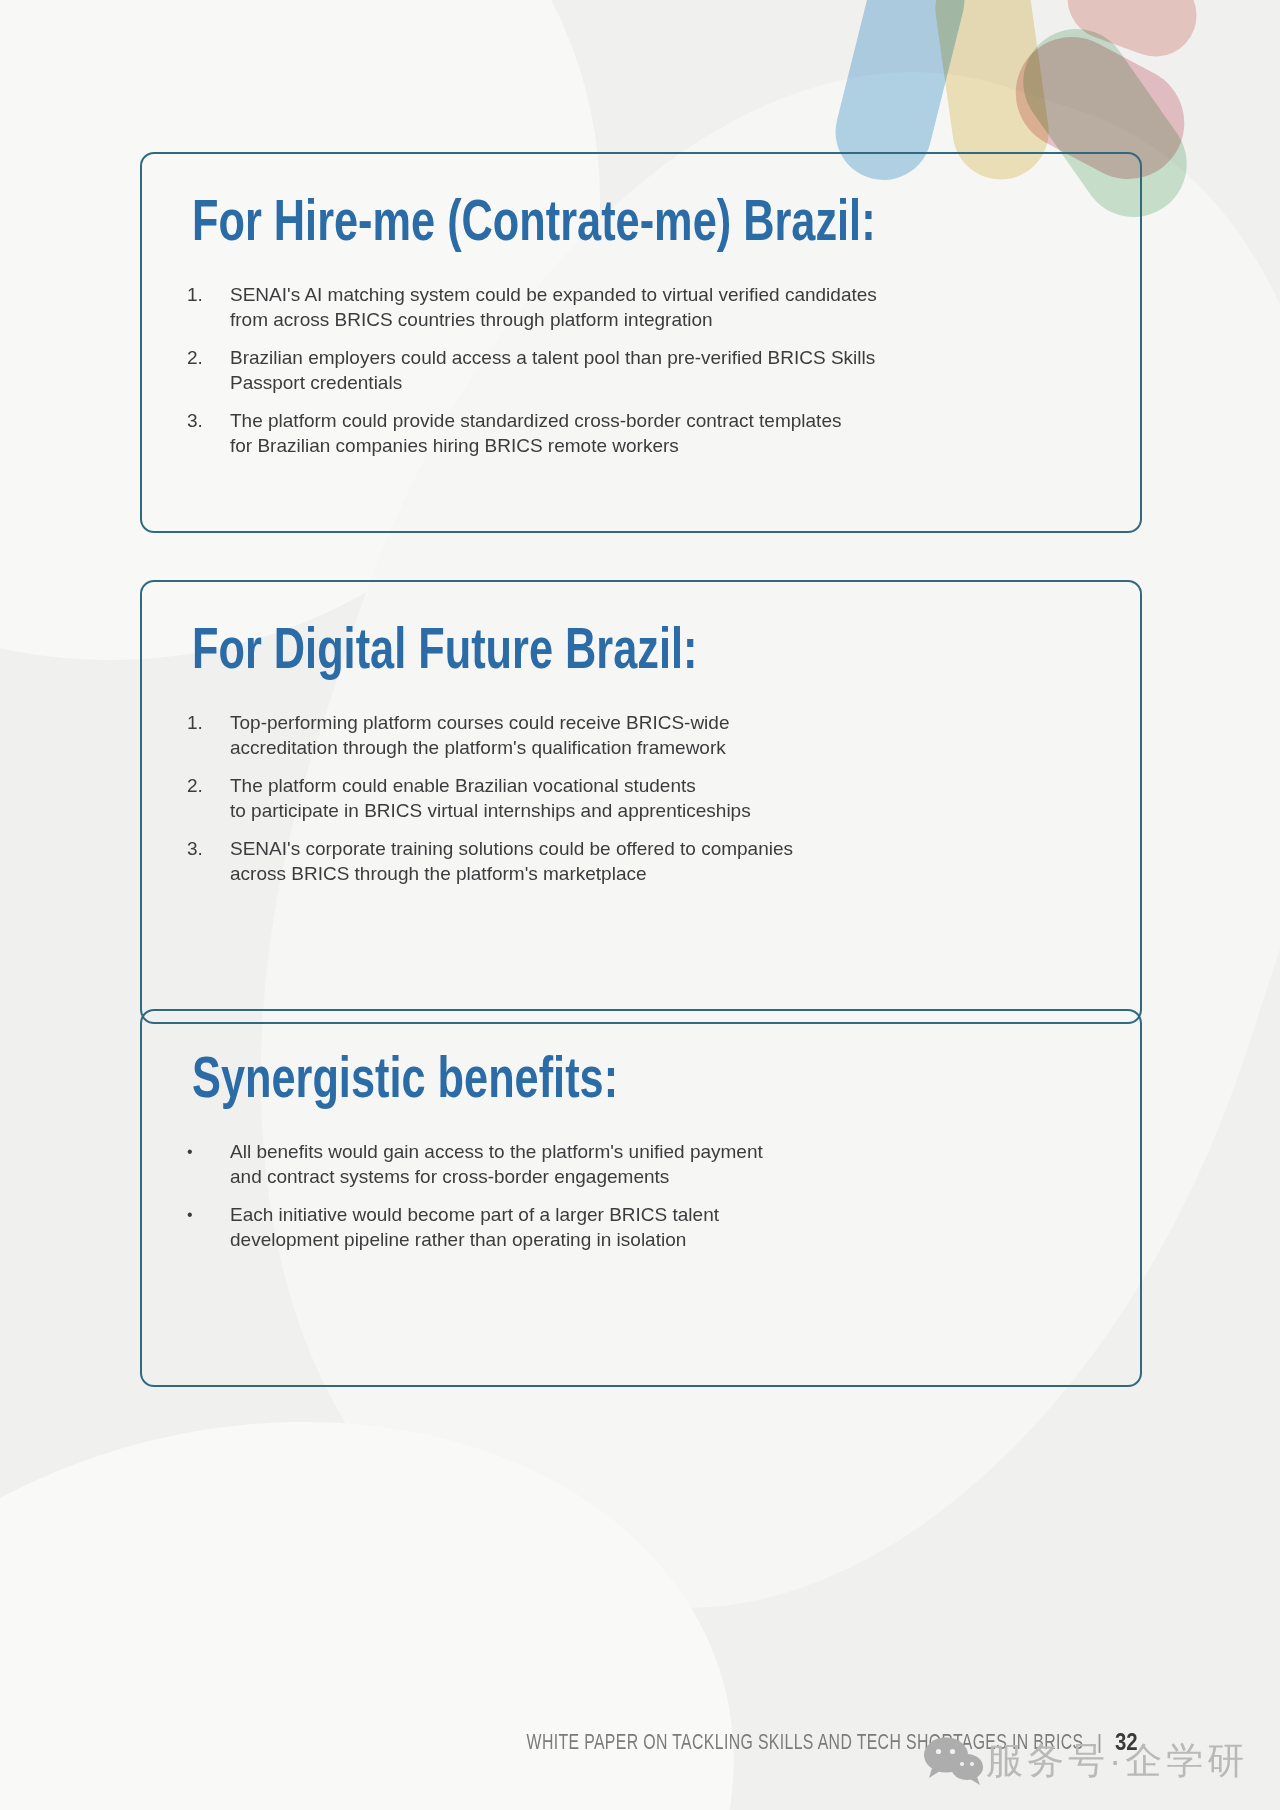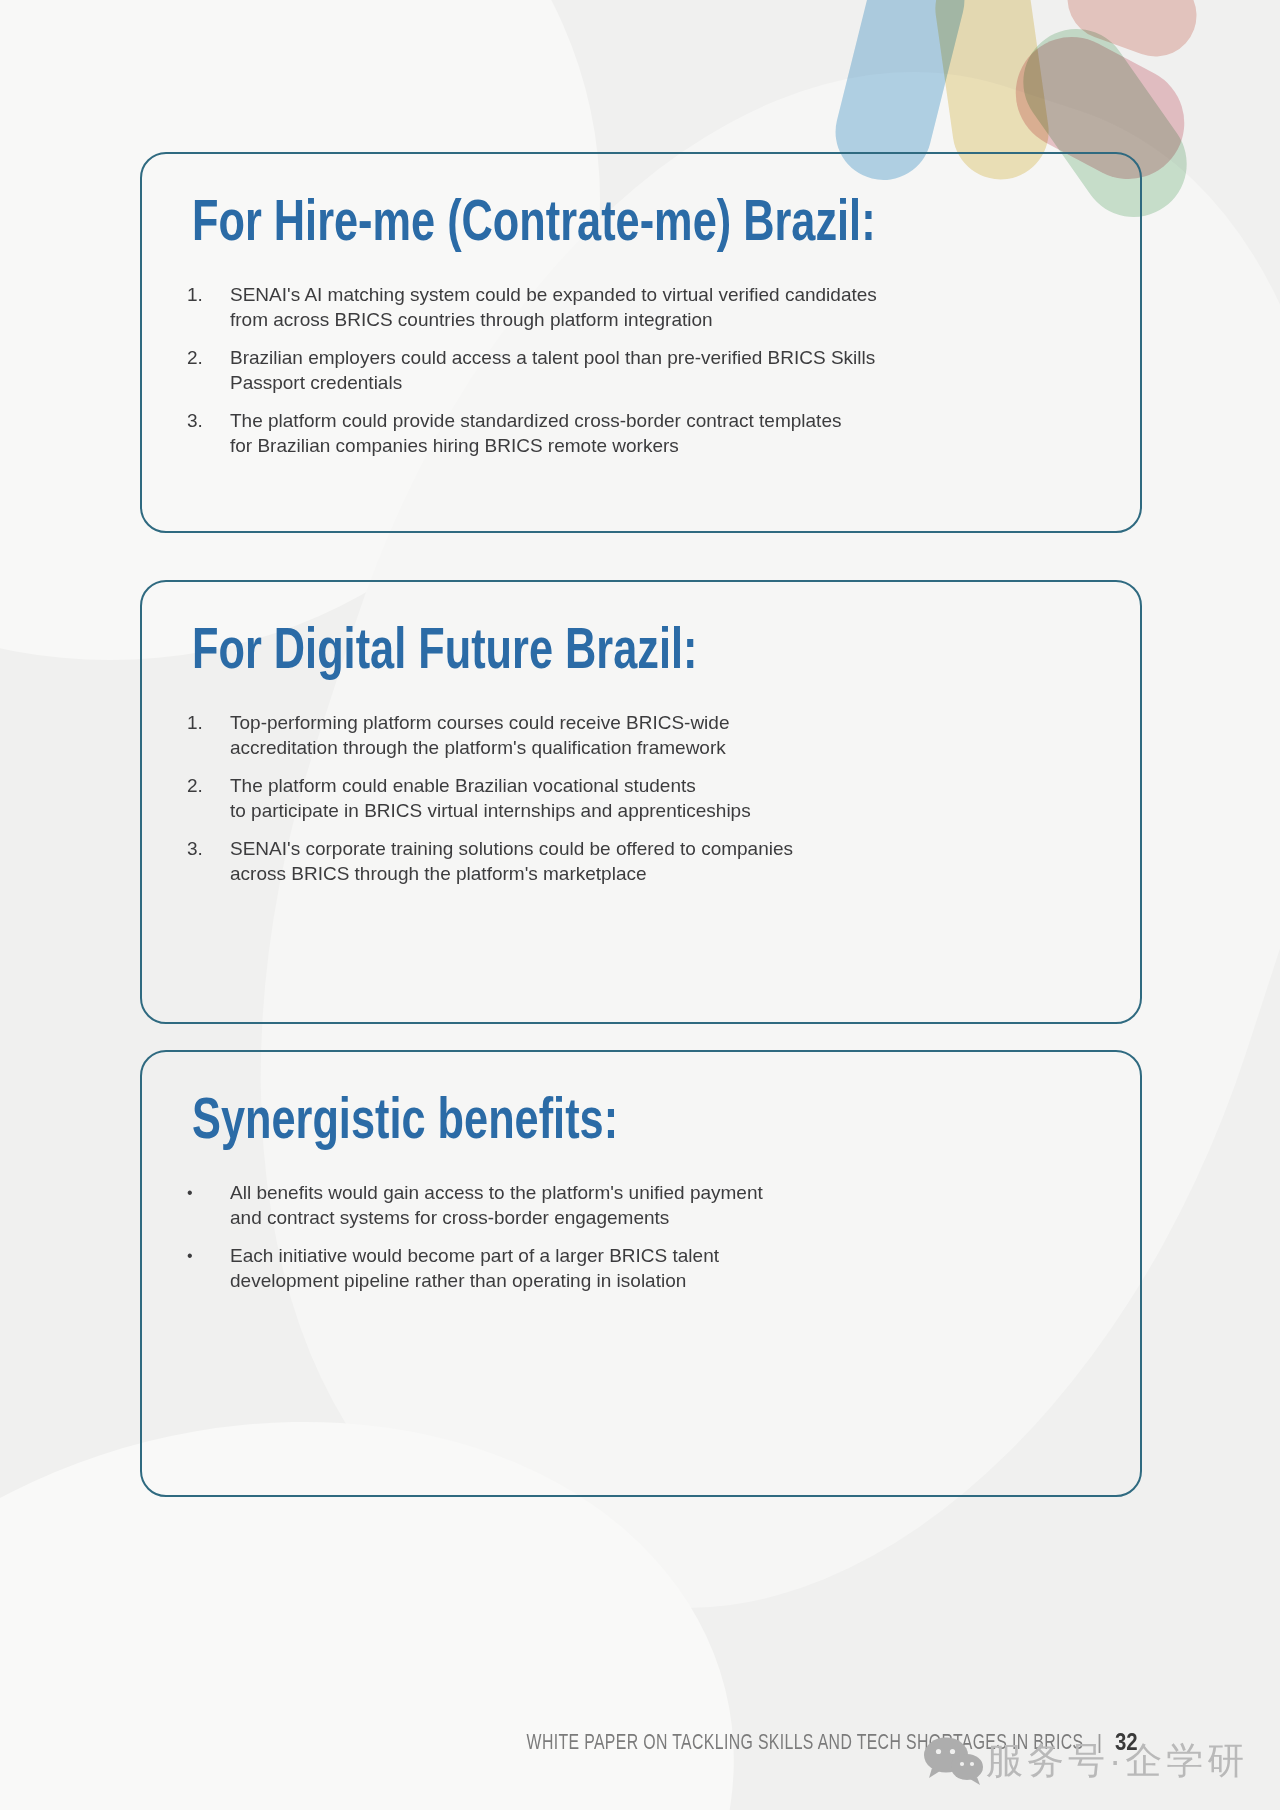--- a/index.html
+++ b/index.html
@@ -28,27 +28,27 @@
   .ribbon-blue{left:852px;top:-50px;width:96px;height:232px;background:#79b6dc;border-radius:48px;transform:rotate(14deg);}
   .ribbon-yellow{left:944px;top:-40px;width:96px;height:220px;background:#e8d187;border-radius:48px;transform:rotate(-8deg);}
   .ribbon-pink{left:1012px;top:52px;width:176px;height:112px;background:#e09aa4;border-radius:56px;transform:rotate(28deg);}
   .ribbon-green{left:1052px;top:20px;width:106px;height:206px;background:#a5cfad;border-radius:53px;transform:rotate(-35deg);}
   .ribbon-red{left:1066px;top:-34px;width:132px;height:82px;background:#e5a89e;border-radius:41px;transform:rotate(20deg);}
   
   .card{
     position:absolute;
     left:140px;width:1002px;
     border:2px solid var(--card-border);
-    border-radius:26px;
+    border-radius:14px;
     box-sizing:border-box;
     background:transparent;
   }
   .card-1{top:152px;height:381px;}
   .card-2{top:580px;height:444px;}
-  .card-3{top:1009px;height:447px;margin-top:41px;}
+  .card-3{top:1009px;height:378px;}
   .card h2{
     margin:34px 0 0 50px;
     font-size:57px;line-height:64px;font-weight:bold;
     color:var(--accent);
     letter-spacing:0;
     transform:scaleX(.76);
     transform-origin:left center;
     white-space:nowrap;
   }
   .card ol{

